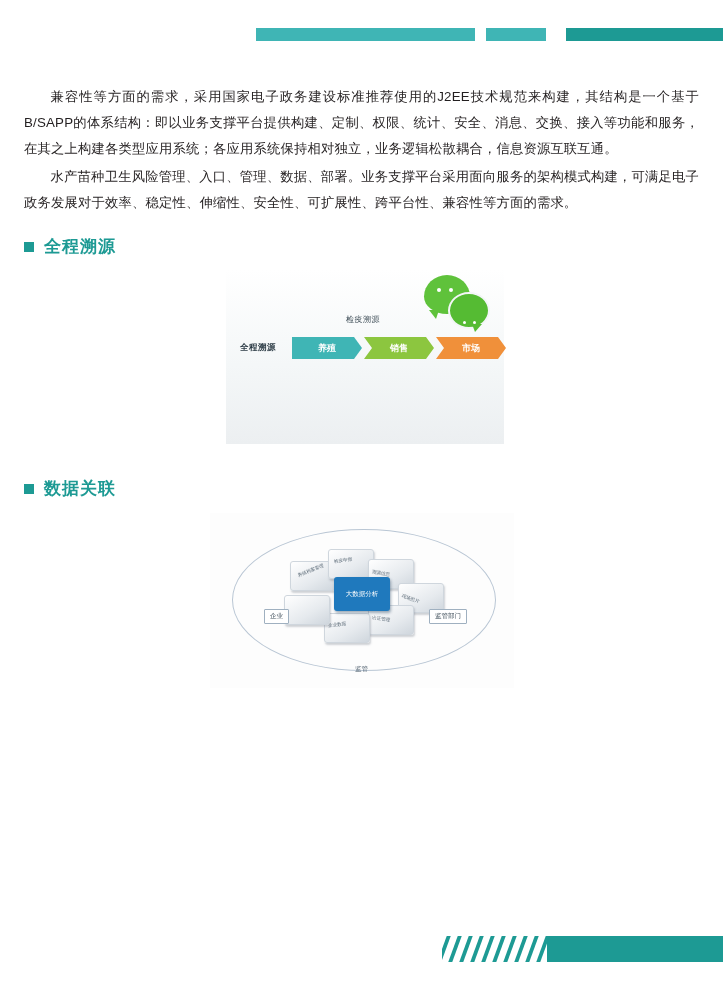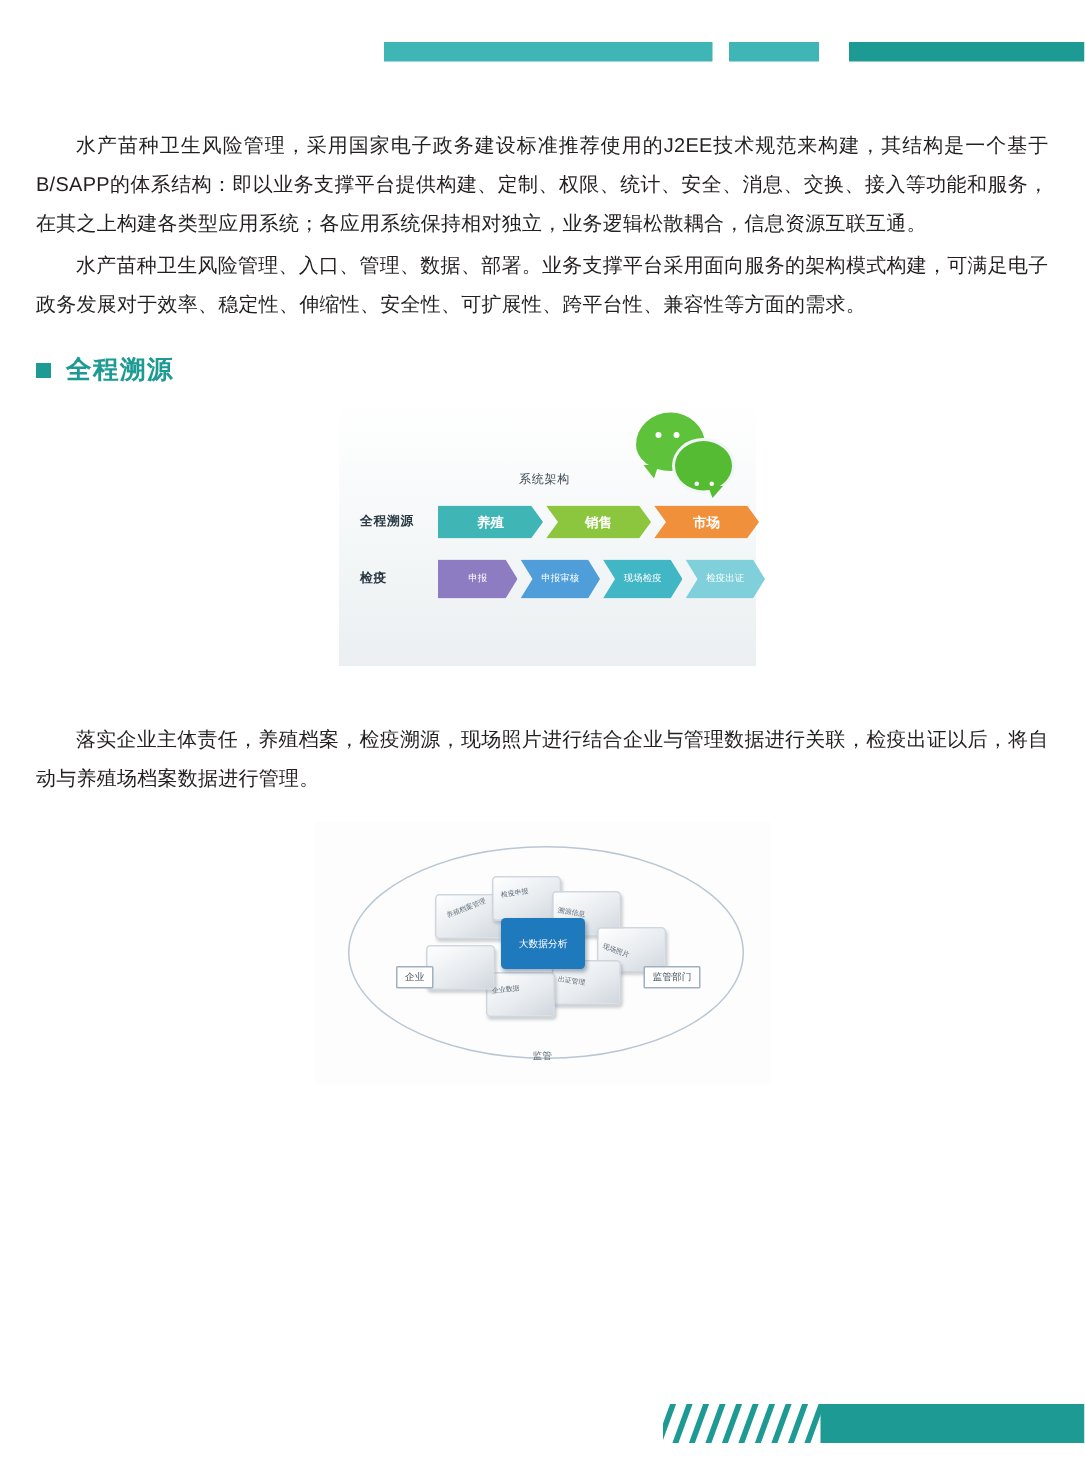--- a/index.html
+++ b/index.html
@@ -304,69 +304,65 @@
 
   <div class="top-bars">
     <div class="bar bar-1"></div>
     <div class="bar bar-2"></div>
     <div class="bar bar-3"></div>
   </div>
 
   <div class="content">
 
     <div class="block">
-      <p class="para">水产苗种卫生风险管理，采用国家电子政务建设标准推荐使用的J2EE技术规范来构建，其结构是一个基于B/SAPP的体系结构：即以业务支撑平台提供构建、定制、权限、统计、安全、消息、交换、接入等功能和服务，在其之上构建各类型应用系统；各应用系统保持相对独立，业务逻辑松散耦合，信息资源互联互通。</p>
+      <p class="para">兼容性等方面的需求，采用国家电子政务建设标准推荐使用的J2EE技术规范来构建，其结构是一个基于B/SAPP的体系结构：即以业务支撑平台提供构建、定制、权限、统计、安全、消息、交换、接入等功能和服务，在其之上构建各类型应用系统；各应用系统保持相对独立，业务逻辑松散耦合，信息资源互联互通。</p>
       <p class="para">水产苗种卫生风险管理、入口、管理、数据、部署。业务支撑平台采用面向服务的架构模式构建，可满足电子政务发展对于效率、稳定性、伸缩性、安全性、可扩展性、跨平台性、兼容性等方面的需求。</p>
     </div>
 
     <div class="block">
       <div class="section-head">
         <span class="sq"></span>
         <span class="title">全程溯源</span>
       </div>
 
       <div class="fig1-wrap">
         <div class="fig1">
 
-          <div class="fig1-title">系统架构</div>
+          <div class="fig1-title">检疫溯源</div>
 
           <div class="wechat">
             <div class="wc-big">
               <span class="eye e1"></span>
               <span class="eye e2"></span>
             </div>
             <div class="wc-small">
               <span class="eye e3"></span>
               <span class="eye e4"></span>
             </div>
           </div>
 
           <div class="frow frow-1">
             <span class="rowlabel">全程溯源</span>
             <span class="chev first c-teal" style="width:62px">养殖</span>
             <span class="chev c-green" style="width:62px">销售</span>
             <span class="chev c-orange" style="width:62px">市场</span>
           </div>
 
-          <div class="frow frow-2">
-            <span class="rowlabel">检疫</span>
-            <span class="chev small first c-purple" style="width:45px">申报</span>
-            <span class="chev small c-blue" style="width:45px">申报审核</span>
-            <span class="chev small c-cyan" style="width:45px">现场检疫</span>
-            <span class="chev small c-lcyan" style="width:45px">检疫出证</span>
-          </div>
 
         </div>
       </div>
     </div>
 
     <div class="sec-gap"></div>
 
     <div class="block">
-      <p class="para">落实企业主体责任，养殖档案，检疫溯源，现场照片进行结合企业与管理数据进行关联，检疫出证以后，将自动与养殖场档案数据进行管理。</p>
+      <div class="section-head">
+        <span class="sq"></span>
+        <span class="title">数据关联</span>
+      </div>
 
       <div class="fig2-wrap">
         <div class="fig2">
           <div class="ellipse"></div>
 
           <div class="puzzle">
             <div class="pz" style="left:18px;  top:18px; width:44px; height:28px;"></div>
             <div class="pz" style="left:56px;  top:6px;  width:44px; height:28px;"></div>
             <div class="pz" style="left:96px;  top:16px; width:44px; height:28px;"></div>
             <div class="pz" style="left:126px; top:40px; width:44px; height:28px;"></div>

